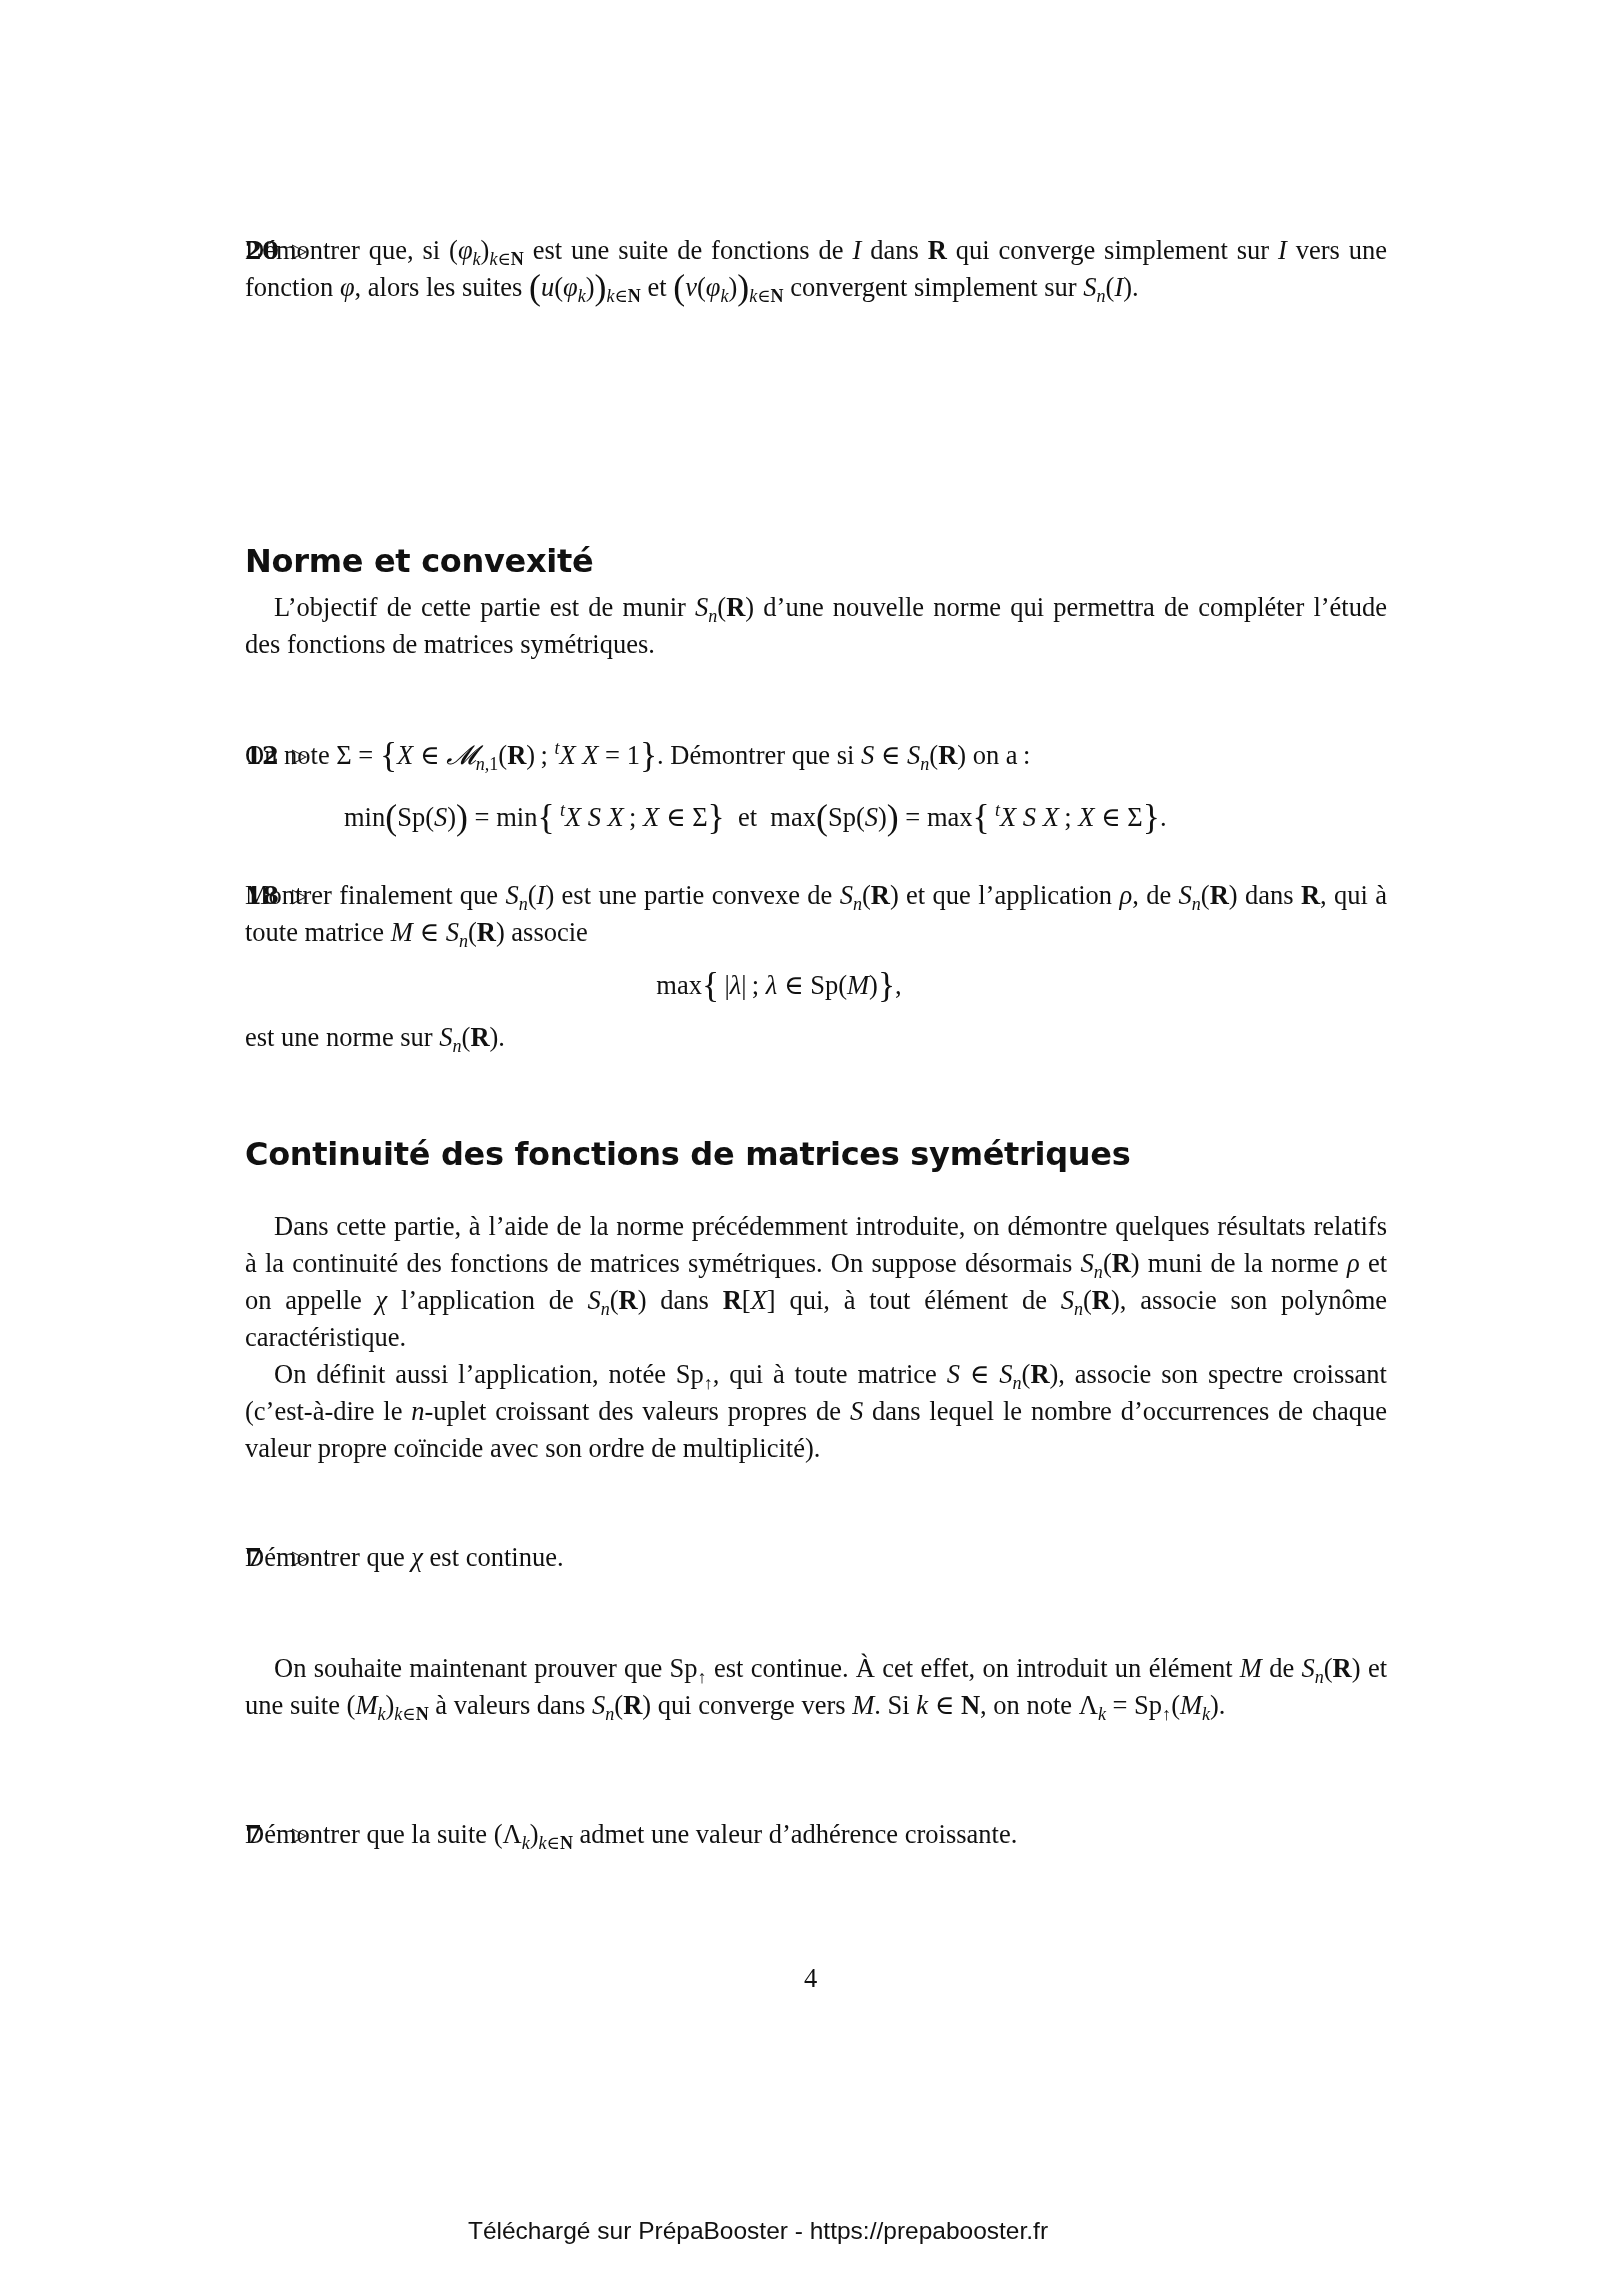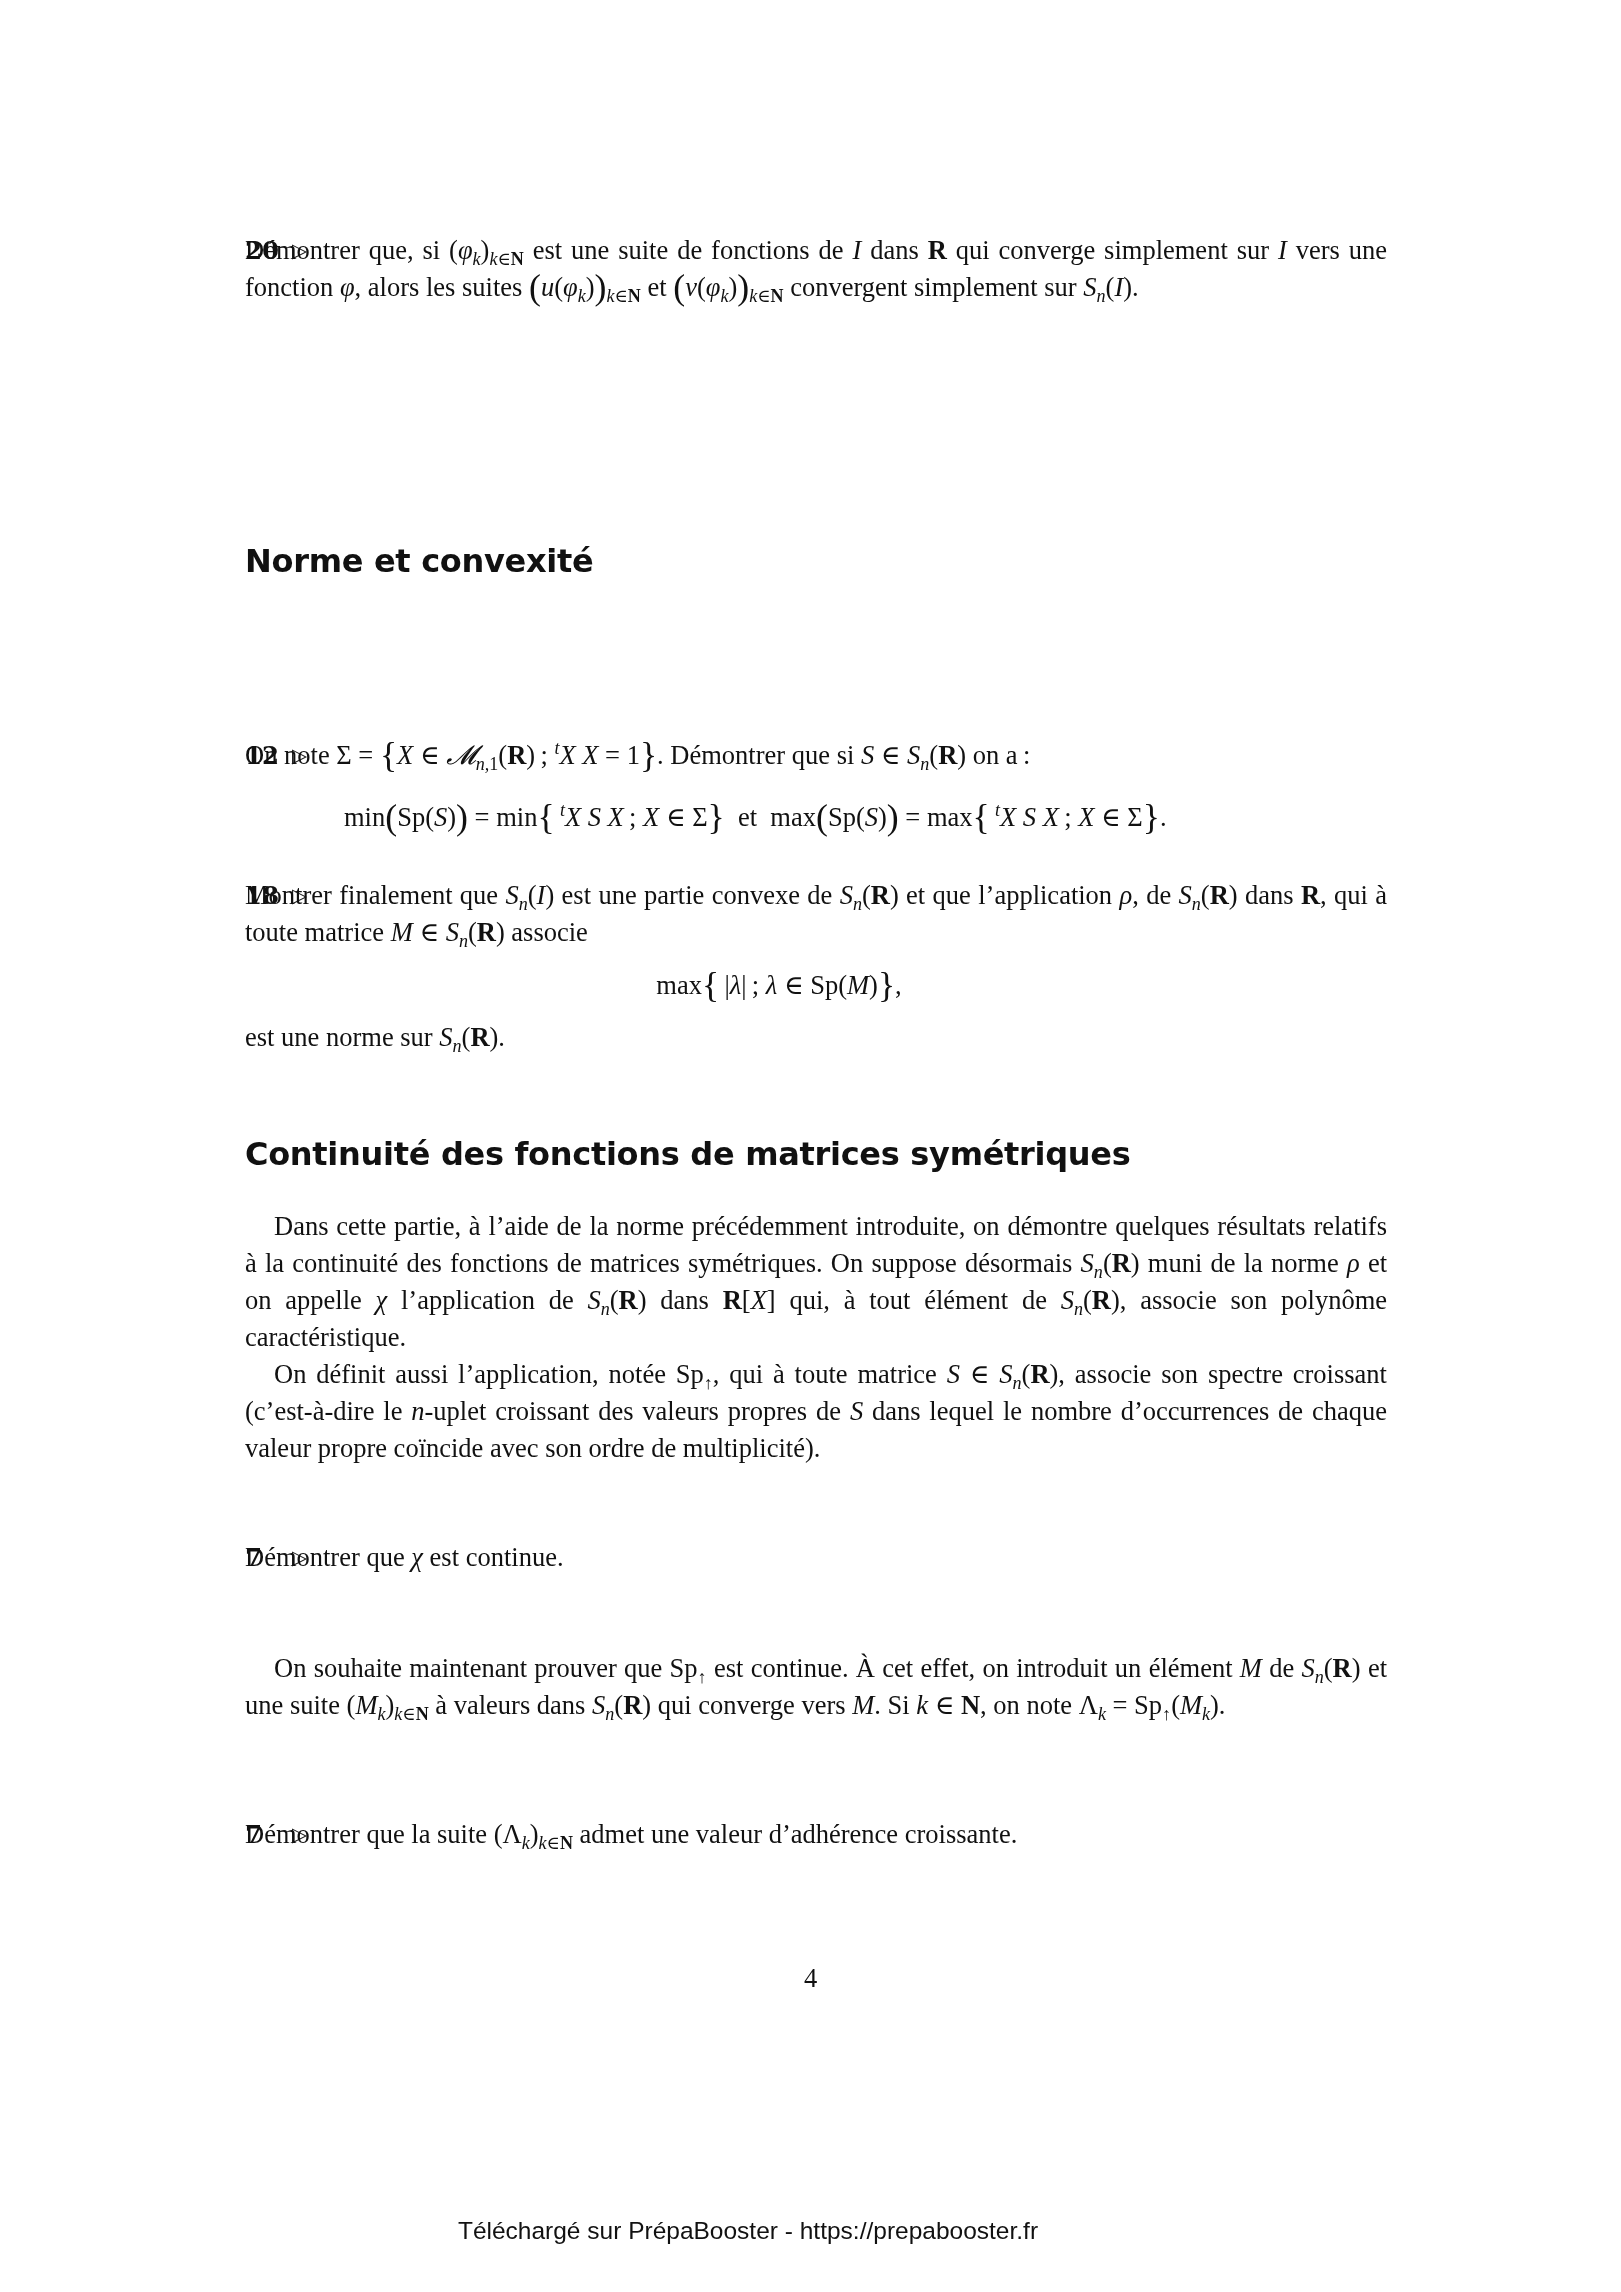--- a/index.html
+++ b/index.html
@@ -16,37 +16,40 @@
   h2 { position: absolute; left: 245px; margin: 0; font-family: "DejaVu Sans", "Liberation Sans", sans-serif;
        font-weight: bold; font-size: 32px; letter-spacing: -0.3px; color: #111; }
   i, .m { font-style: italic; }
   b.R { font-weight: bold; font-style: normal; }
   sub { font-size: 0.68em; vertical-align: -0.35em; line-height: 0; }
   sup { font-size: 0.68em; vertical-align: 0.55em; line-height: 0; }
   .big { font-size: 1.35em; line-height: 0; vertical-align: -0.08em; }
   .center { text-align: center; }
   .pagenum { position: absolute; top: 1960px; left: 0; width: 1621px; text-align: center; font-size: 26.5px; }
   .footer { position: absolute; top: 2217px; left: 0; width: 1496px; text-align: center;
-            font-family: "Liberation Sans", "DejaVu Sans", sans-serif; font-size: 24.5px; color: #111; }
+            font-family: "Liberation Sans", "DejaVu Sans", sans-serif; font-size: 24.5px; color: #111; padding-left: 10px; }
   p { margin: 0; }
 </style>
 </head>
 <body>
 
 <div class="page">
 
   <div class="q txt" style="top:232px;">
     <span class="qnum">20</span>
     <span class="qtri">▷</span>
     <div class="qbody">
       <p>Démontrer que, si (<i>φ<sub>k</sub></i>)<sub><i>k</i>∈<b class="R">N</b></sub> est une suite de fonctions de <i>I</i> dans <b class="R">R</b> qui converge simplement sur <i>I</i> vers une fonction <i>φ</i>, alors les suites <span class="big">(</span><i>u</i>(<i>φ<sub>k</sub></i>)<span class="big">)</span><sub><i>k</i>∈<b class="R">N</b></sub> et <span class="big">(</span><i>v</i>(<i>φ<sub>k</sub></i>)<span class="big">)</span><sub><i>k</i>∈<b class="R">N</b></sub> convergent simplement sur <i>S<sub>n</sub></i>(<i>I</i>).</p>
     </div>
   </div>
 
   <h2 style="top:542px;">Norme et convexité</h2>
+  <div class="block txt" style="top:589px;">
+    <p class="para">L’objectif de cette partie est de munir <i>S<sub>n</sub></i>(<b class="R">R</b>) d’une nouvelle norme qui permettra de compléter l’étude des fonctions de matrices symétriques.</p>
+  </div>
 
   <div class="q txt" style="top:737px;">
     <span class="qnum">12</span>
     <span class="qtri">▷</span>
     <div class="qbody">
       <p>On note Σ = <span class="big">{</span><i>X</i> ∈ <i>𝓜<sub>n,</sub></i><sub>1</sub>(<b class="R">R</b>) ; <sup><i>t</i></sup><i>X X</i> = 1<span class="big">}</span>. Démontrer que si <i>S</i> ∈ <i>S<sub>n</sub></i>(<b class="R">R</b>) on a :</p>
     </div>
   </div>
   <div class="txt" style="position:absolute; top:799px; left:344px; width:1068px;">
     <p>min<span class="big">(</span>Sp(<i>S</i>)<span class="big">)</span> = min<span class="big">{</span> <sup><i>t</i></sup><i>X S X</i> ; <i>X</i> ∈ Σ<span class="big">}</span> &nbsp;et&nbsp; max<span class="big">(</span>Sp(<i>S</i>)<span class="big">)</span> = max<span class="big">{</span> <sup><i>t</i></sup><i>X S X</i> ; <i>X</i> ∈ Σ<span class="big">}</span>.</p>

